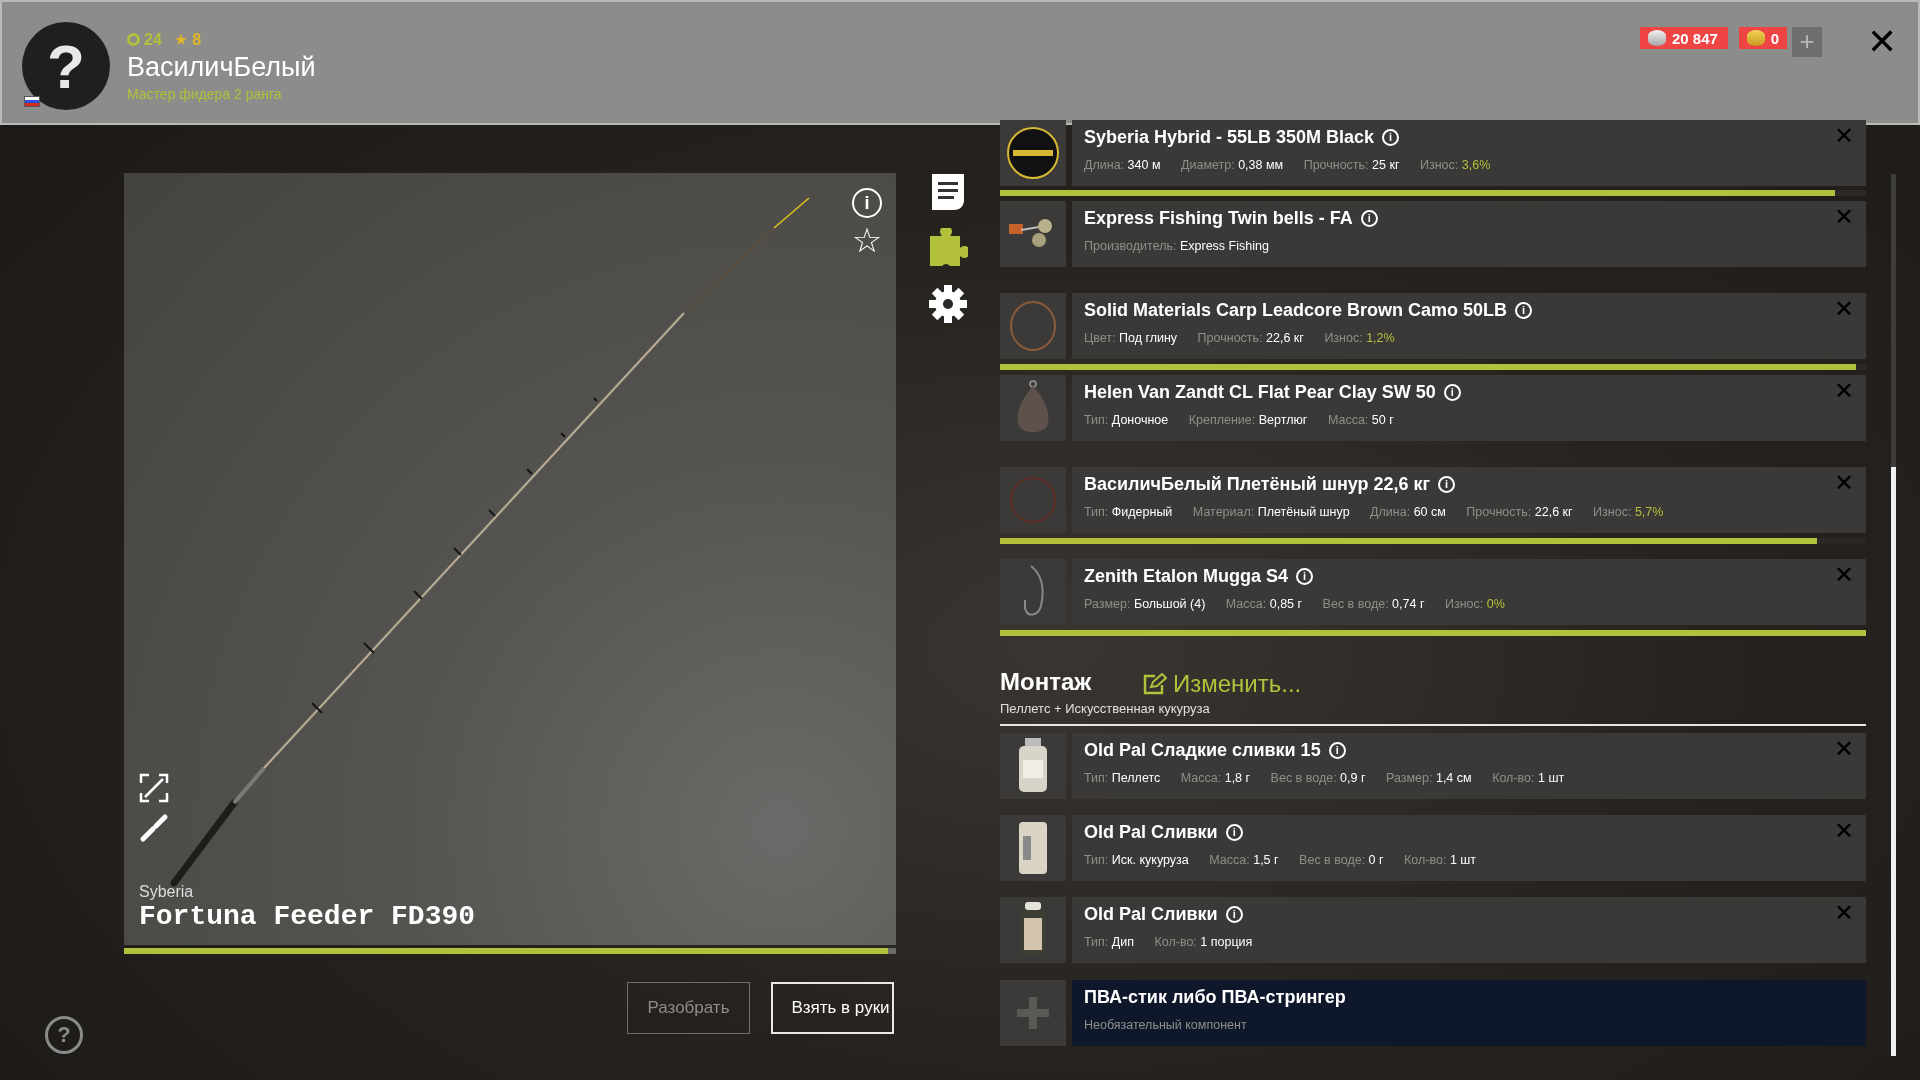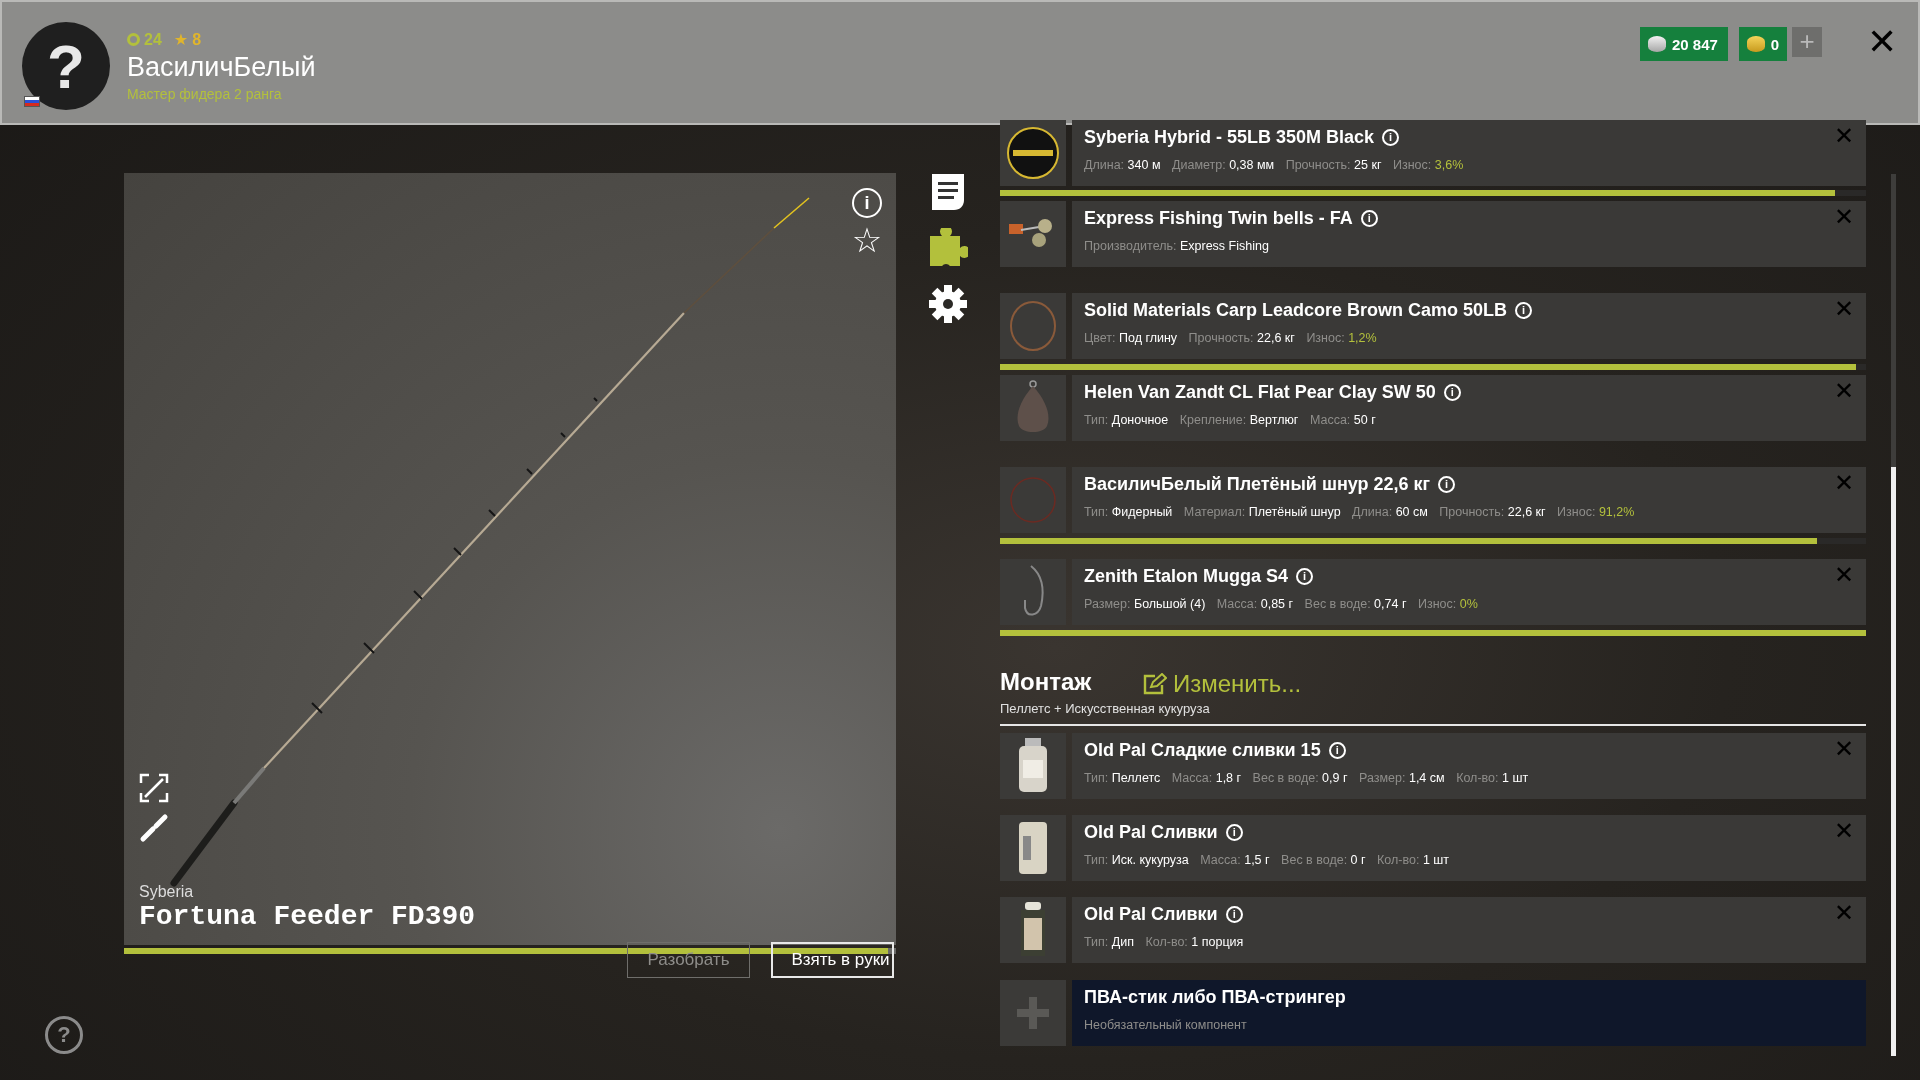--- a/index.html
+++ b/index.html
@@ -27,59 +27,59 @@
     border: 1px solid #555;
     background: linear-gradient(#fff 0 33%, #2b4fd6 33% 66%, #d52b1e 66% 100%);
   }
   .stats { position: absolute; left: 125px; top: 28px; display: flex; gap: 12px; font-size: 16px; font-weight: bold; }
   .stat { display: flex; align-items: center; gap: 4px; }
   .ring { width: 13px; height: 13px; border: 3px solid #b3c03c; border-radius: 50%; }
   .stat-level { color: #b3c03c; }
   .stat-stars { color: #e0b52c; }
   .username { position: absolute; left: 125px; top: 50px; font-size: 27px; color: #fff; }
   .rank { position: absolute; left: 125px; top: 84px; font-size: 14px; color: #b3c03c; }
-  .currency { position: absolute; top: 25px; height: 34px; background: #15803d; display: flex; align-items: center; padding: 0 8px; gap: 6px; font-size: 15px; font-weight: bold; color: #fff; }
+  .currency { position: absolute; top: 25px; height: 22px; background: #ef4444; display: flex; align-items: center; padding: 0 8px; gap: 6px; font-size: 15px; font-weight: bold; color: #fff; }
   .coin { width: 18px; height: 16px; border-radius: 50% / 35%; }
   .coin.silver { background: linear-gradient(#f2f2f2, #a6a6a6); }
   .coin.gold { background: linear-gradient(#f5d45a, #c79a1e); }
   .plus-btn { position: absolute; left: 1790px; top: 25px; width: 30px; height: 30px; background: #6e6e6c; color: #b9b9b9; font-size: 26px; line-height: 28px; text-align: center; }
   .close-main { position: absolute; left: 1862px; top: 22px; width: 36px; height: 36px; font-size: 36px; line-height: 36px; text-align: center; color: #000; font-weight: bold; }
 
   
   .rod-panel {
     position: absolute; left: 124px; top: 173px; width: 772px; height: 772px;
     background: radial-gradient(ellipse at 85% 85%, #6b6a68 0%, #565450 40%, #45433f 100%);
   }
   .rod-svg { position: absolute; left: 0; top: 0; }
   .panel-icon { position: absolute; color: #fff; font-size: 28px; text-align: center; }
   .rod-brand { position: absolute; left: 15px; top: 710px; font-size: 16px; color: #ddd; }
   .rod-name { position: absolute; left: 15px; top: 728px; font-size: 28px; font-weight: bold; color: #fff; font-family: Liberation Mono, monospace; }
   .rod-wear { position: absolute; left: 124px; top: 948px; width: 772px; height: 6px; background: #6a6a68; }
   .rod-wear-fill { height: 100%; background: #b3c03c; width: 99%; }
   .btn {
-    position: absolute; top: 942px; height: 36px; font-size: 17px;
+    position: absolute; top: 982px; height: 52px; font-size: 17px;
     display: flex; align-items: center; justify-content: center;
     background: transparent;
   }
   .btn-disassemble { left: 627px; width: 123px; border: 1px solid #6f6e6b; color: #8e8d8a; }
   .btn-take { left: 771px; width: 123px; border: 2px solid #e8e8e8; color: #fff; padding-left: 16px; }
   .help-icon { position: absolute; left: 45px; top: 1016px; width: 38px; height: 38px; border: 3px solid #8b8b8b; border-radius: 50%; color: #8b8b8b; font-size: 22px; font-weight: bold; text-align: center; line-height: 32px; }
 
   
   .tab-icon { position: absolute; left: 928px; width: 40px; height: 40px; }
 
   
   .item-row { position: absolute; left: 1000px; width: 866px; height: 58px; }
   .thumb { position: absolute; left: 0; top: 0; width: 66px; height: 66px; background: #3b3a38; display: flex; align-items: center; justify-content: center; }
   .info { position: absolute; left: 72px; top: 0; width: 794px; height: 66px; background: #3a3937; }
   .item-title { position: absolute; left: 12px; top: 7px; font-size: 18px; font-weight: bold; color: #fff; white-space: nowrap; }
   .info-icon { display: inline-block; width: 17px; height: 17px; border: 2px solid #fff; border-radius: 50%; font-size: 11px; line-height: 13px; text-align: center; margin-left: 8px; vertical-align: 2px; font-weight: bold; }
   .item-props { position: absolute; left: 12px; top: 38px; font-size: 12.5px; white-space: nowrap; }
   .prop-label { color: #8f8e8b; }
-  .prop-value { color: #fff; margin-right: 8px; }
+  .prop-value { color: #fff; margin-right: 17px; }
   .prop-value.good { color: #b3c03c; }
   .remove-x { position: absolute; right: 12px; top: 2px; color: #000; font-size: 24px; font-weight: bold; }
   .wear-bar { position: absolute; left: 1000px; width: 866px; height: 6px; background: #2a2928; }
   .wear-fill { height: 100%; background: #b3c03c; }
 
   .montage-title { position: absolute; left: 1000px; top: 668px; font-size: 24px; font-weight: bold; color: #fff; }
   .edit-link { position: absolute; left: 1143px; top: 670px; font-size: 24px; color: #b3c03c; display: flex; align-items: center; gap: 6px; }
   .montage-sub { position: absolute; left: 1000px; top: 701px; font-size: 13px; color: #e0e0e0; }
   .montage-divider { position: absolute; left: 1000px; top: 724px; width: 866px; height: 2px; background: #e6e6e6; }
   .optional .info { background: #0f172a; }
@@ -265,21 +265,21 @@
         <ellipse cx="28" cy="28" rx="22" ry="22" fill="none" stroke="#6b2a22" stroke-width="1.5"></ellipse>
       </svg>
   </div>
   <div class="info">
     <div class="item-title"><span>ВасиличБелый Плетёный шнур 22,6 кг</span><span class="info-icon">i</span></div>
     <div class="item-props">
       <span class="prop-label">Тип:</span> <span class="prop-value">Фидерный</span>
       <span class="prop-label">Материал:</span> <span class="prop-value">Плетёный шнур</span>
       <span class="prop-label">Длина:</span> <span class="prop-value">60 см</span>
       <span class="prop-label">Прочность:</span> <span class="prop-value">22,6 кг</span>
-      <span class="prop-label">Износ:</span> <span class="prop-value good">91,2%</span>
+      <span class="prop-label">Износ:</span> <span class="prop-value good">5,7%</span>
     </div>
     <div class="remove-x">✕</div>
   </div>
 </div>
 <div class="wear-bar" style="top:538px;">
     <div class="wear-fill" style="width:94.3%;"></div>
   </div>
 
 <div class="item-row" style="top:559px;">
   <div class="thumb">

